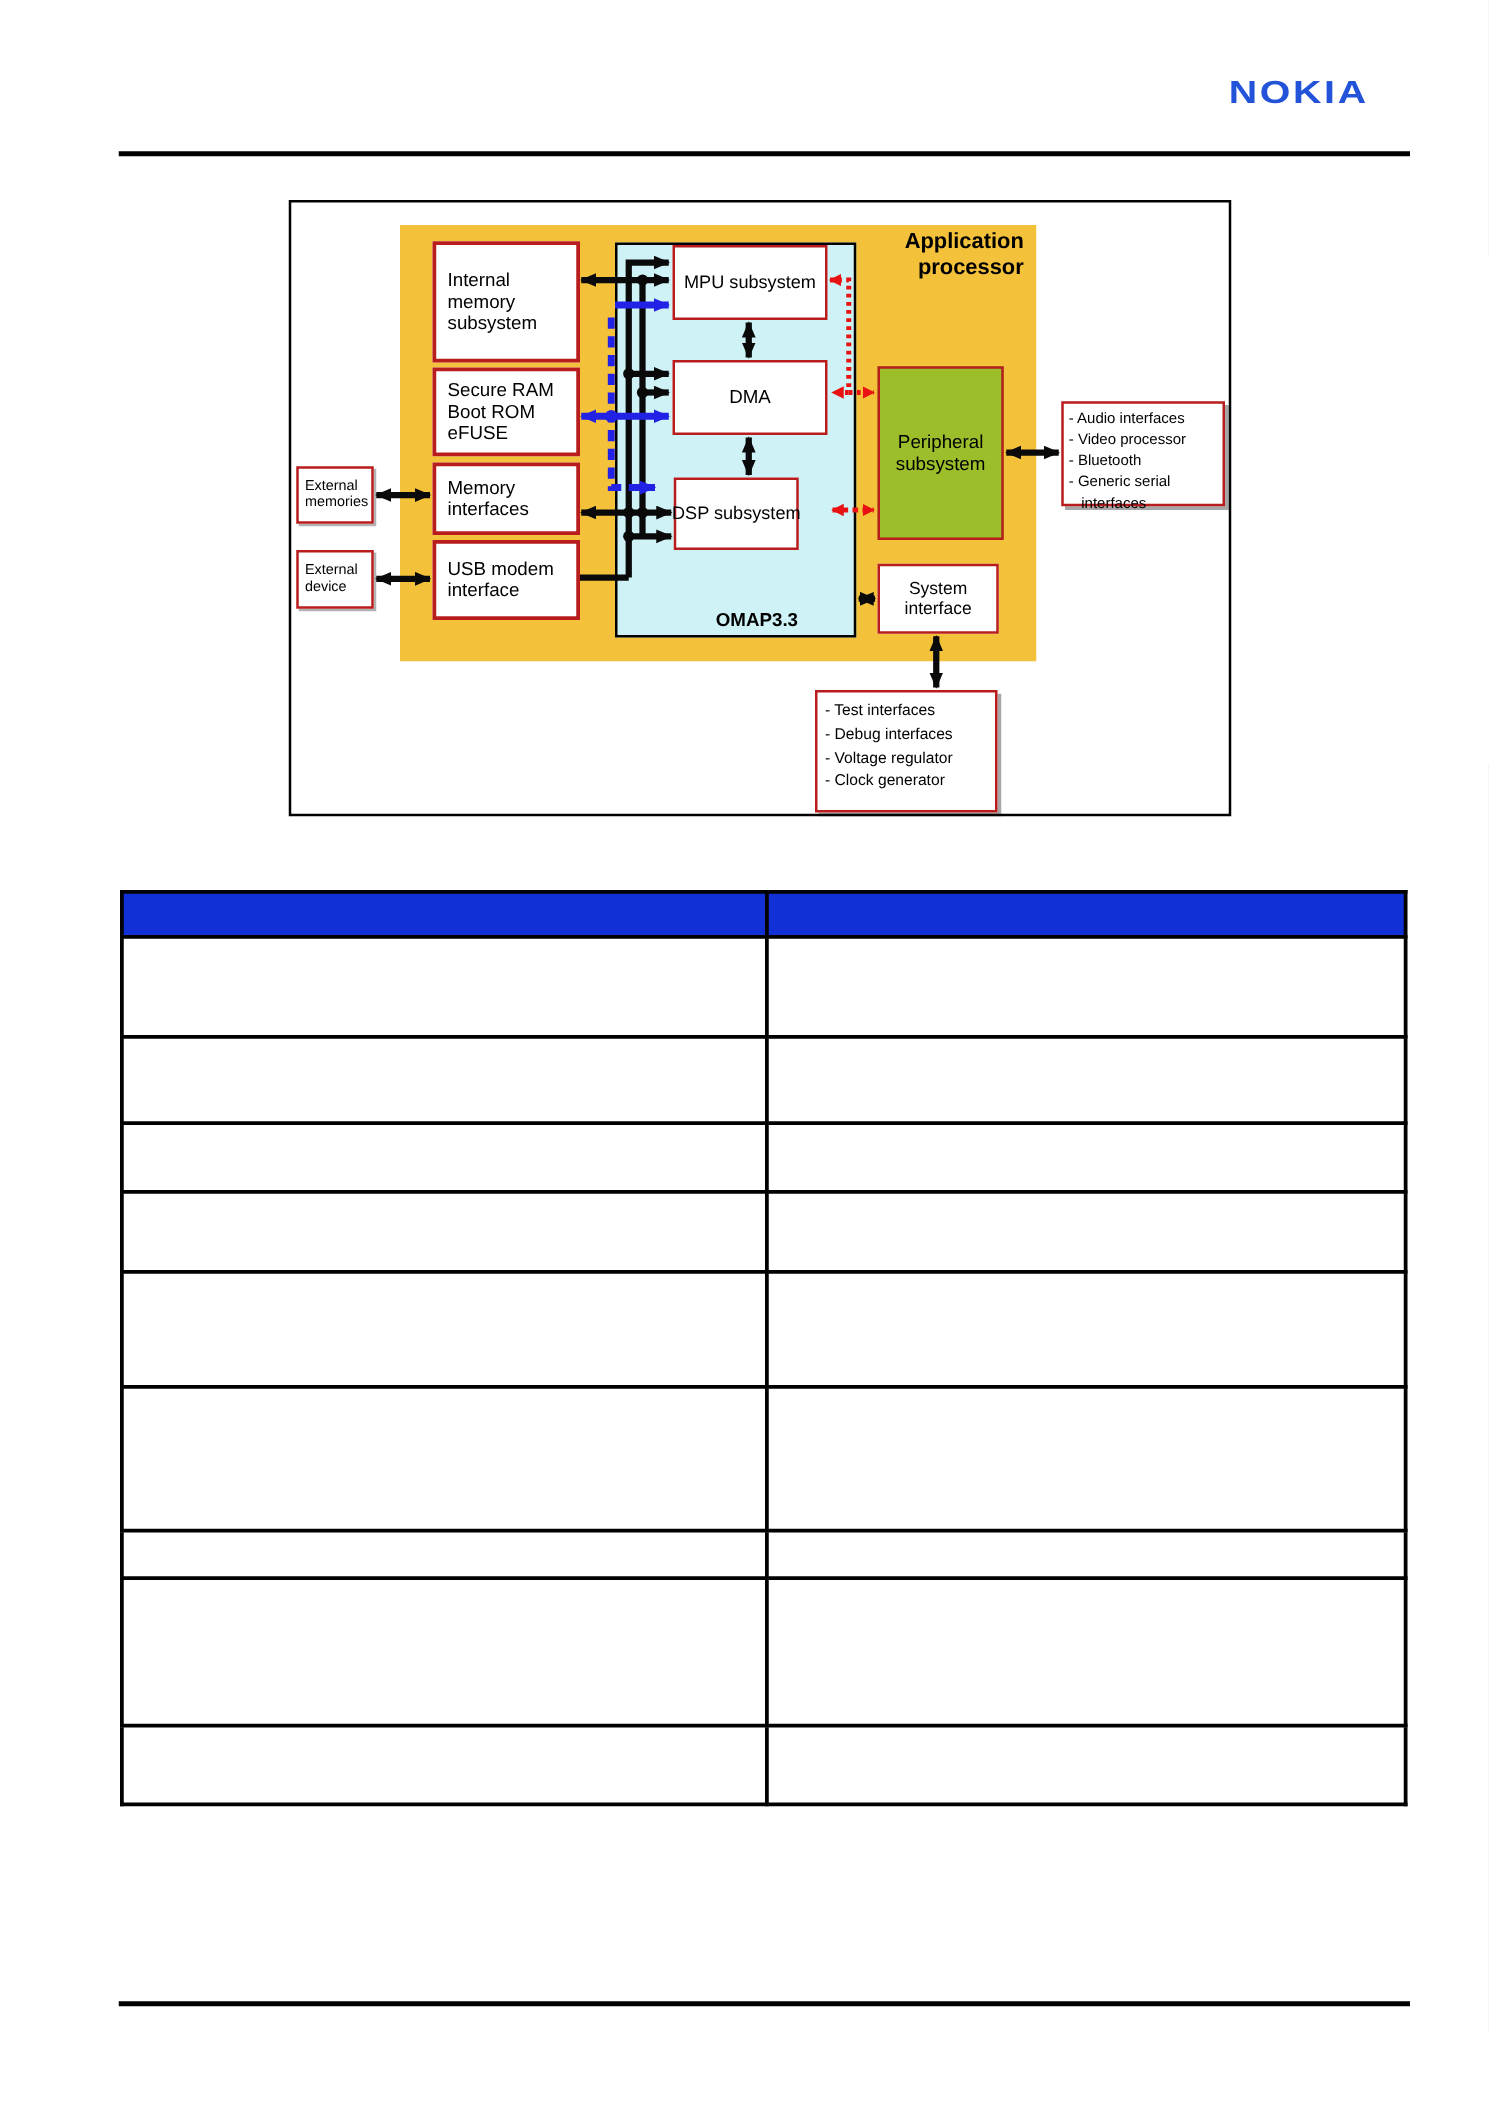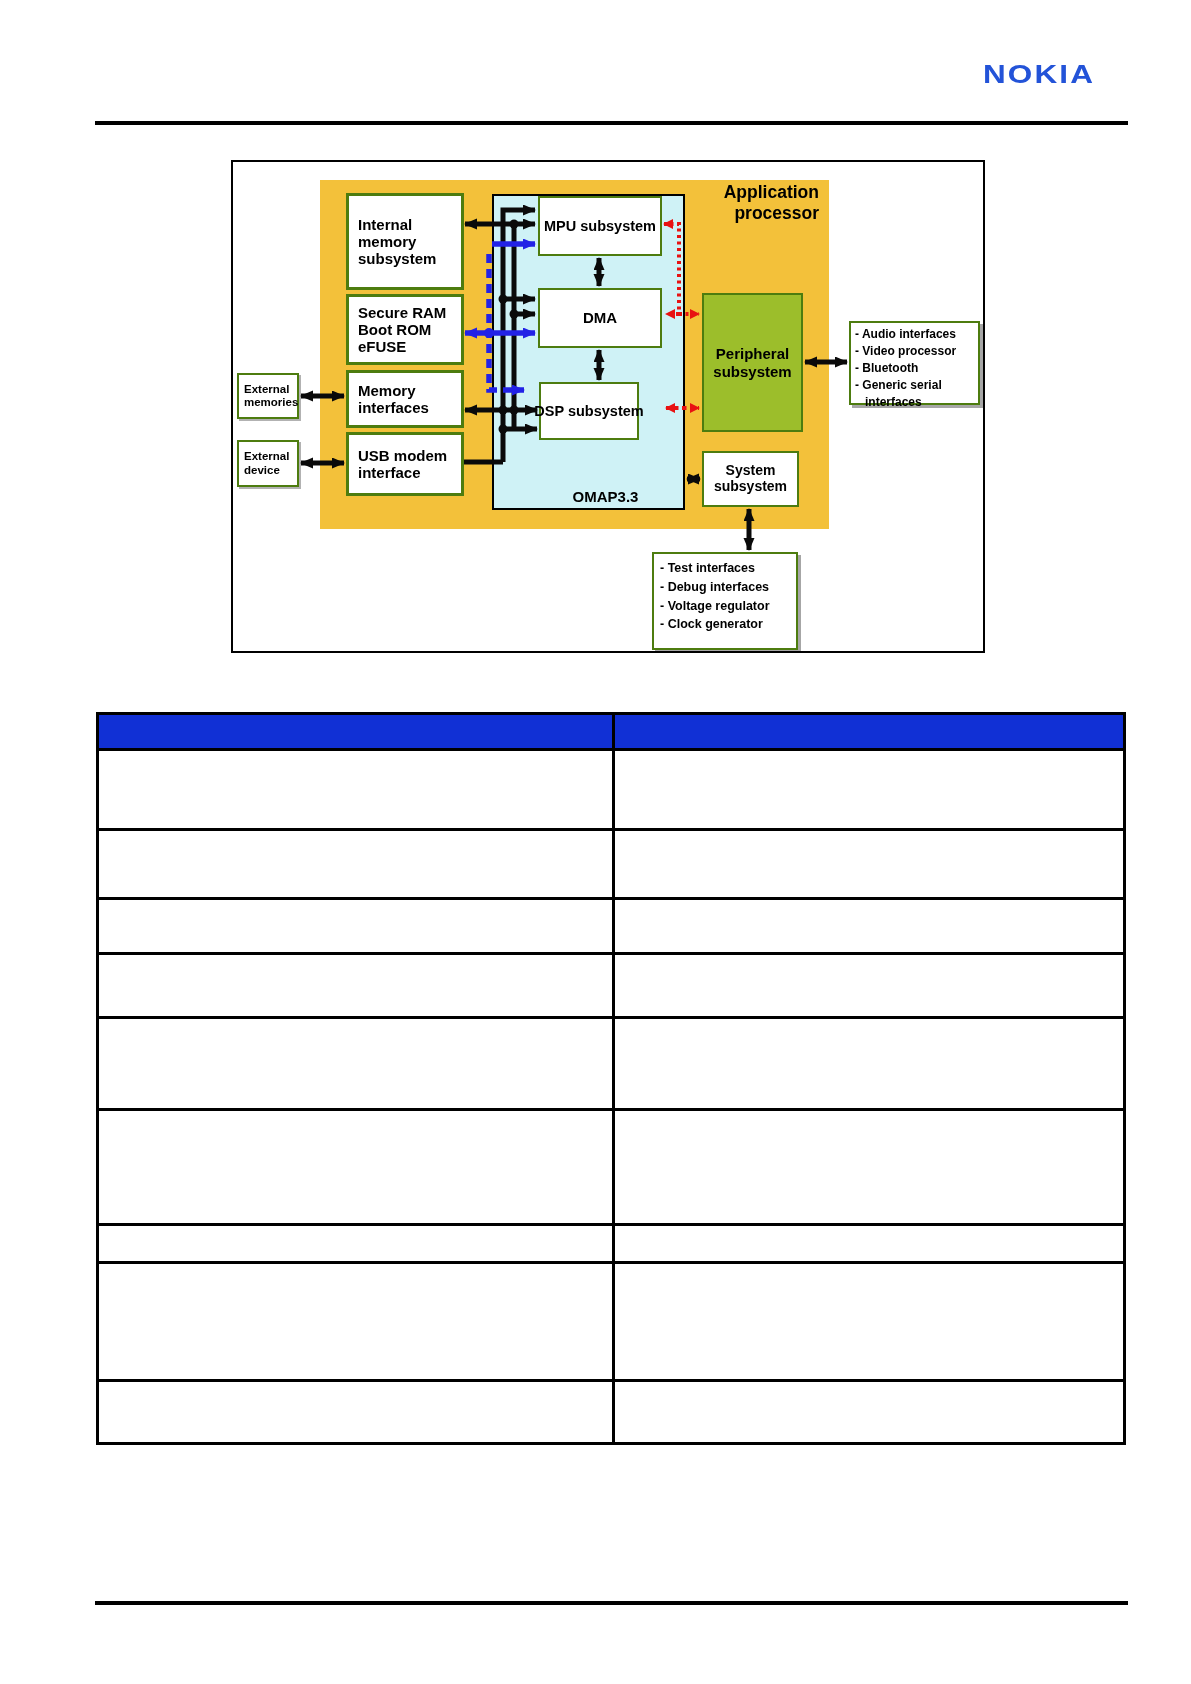--- a/index.html
+++ b/index.html
@@ -23,23 +23,23 @@
 
   
   .diagram{
     left:231px;top:160px;width:754px;height:493px;
     border:2px solid #000;background:#fff;
   }
   .proc-bg{left:87px;top:18px;width:509px;height:349px;background:var(--proc-fill,#F3C13A);}
   .ic-bg{left:259px;top:32px;width:193px;height:316px;background:var(--ic-fill,#CFF2F6);border:2px solid #000;}
 
   .blk{
-    border:2px solid #4d7c0f;background:#fff;color:#000;
+    border:2px solid #b91c1c;background:#fff;color:#000;
     display:flex;align-items:center;justify-content:center;
-    font-weight:bold;white-space:pre;text-align:center;
+    font-weight:normal;white-space:pre;text-align:center;
     font-size:15px;line-height:1.14;
   }
   .blk.left{justify-content:flex-start;text-align:left;padding-left:9px;border-width:3px;}
   .b-im {left:113px;top:31px; width:118px;height:97px;}
   .b-sr {left:113px;top:132px;width:118px;height:71px;}
   .b-mi {left:113px;top:208px;width:118px;height:58px;}
   .b-usb{left:113px;top:270px;width:118px;height:64px;}
   .b-mpu{left:305px;top:34px; width:124px;height:60px;font-size:14.5px;}
   .b-dma{left:305px;top:126px;width:124px;height:60px;}
   .b-dsp{left:306px;top:220px;width:100px;height:58px;font-size:14.5px;}
@@ -98,21 +98,21 @@
     <div class="abs blk left b-mi">Memory
 interfaces</div>
     <div class="abs blk left b-usb">USB modem
 interface</div>
     <div class="abs blk b-mpu">MPU subsystem</div>
     <div class="abs blk b-dma">DMA</div>
     <div class="abs blk b-dsp">DSP subsystem</div>
     <div class="abs blk b-per">Peripheral
 subsystem</div>
     <div class="abs blk b-sys">System
-subsystem</div>
+interface</div>
     <div class="abs blk b-xm">External
 memories</div>
     <div class="abs blk b-xd">External
 device</div>
     <div class="abs blk b-audio">- Audio interfaces
 - Video processor
 - Bluetooth
 - Generic serial
    interfaces</div>
     <div class="abs blk b-test">- Test interfaces

